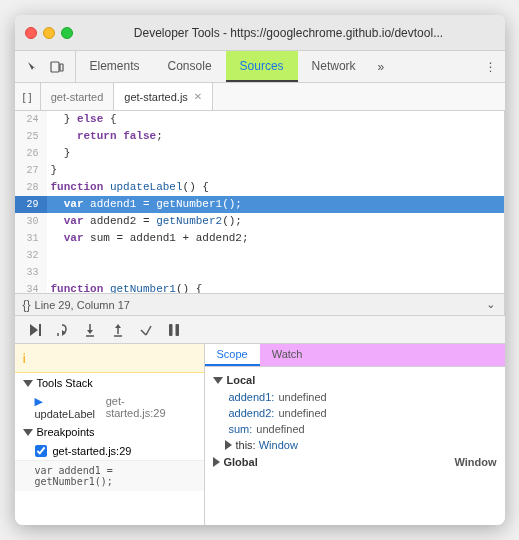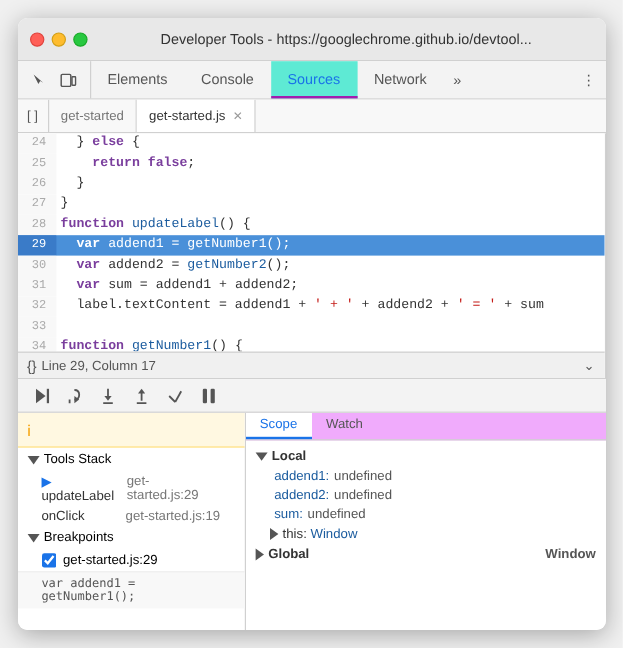--- a/index.html
+++ b/index.html
@@ -83,22 +83,22 @@
       align-items: center;
       padding: 0 14px;
       font-size: 12px;
       color: #555;
       cursor: pointer;
       border-bottom: 2px solid transparent;
       white-space: nowrap;
     }
     .top-tab.active {
       color: #1a73e8;
-      border-bottom: 2px solid #a21caf;
-      background: #5eead4;
+      border-bottom: 2px solid #404040;
+      background: #bef264;
       justify-content: flex-end;
     }
     .top-tab-more {
       display: flex;
       align-items: center;
       padding: 0 8px;
       color: #555;
       cursor: pointer;
       font-size: 12px;
     }
@@ -490,21 +490,20 @@
         <div class="code-line">
           <span class="line-num">30</span>
           <span class="line-content">  <span class="kw">var</span> addend2 = <span class="fn">getNumber2</span>();</span>
         </div>
         <div class="code-line">
           <span class="line-num">31</span>
           <span class="line-content">  <span class="kw">var</span> sum = addend1 + addend2;</span>
         </div>
         <div class="code-line">
           <span class="line-num">32</span>
-          <span class="line-content">  label.textContent = addend1 + <span class="str">' + '</span> + addend2 + <span class="str">' = '</span> + sum</span>
         </div>
         <div class="code-line">
           <span class="line-num">33</span>
           <span class="line-content"></span>
         </div>
         <div class="code-line">
           <span class="line-num">34</span>
           <span class="line-content"><span class="kw">function</span> <span class="fn">getNumber1</span>() {</span>
         </div>
 
@@ -572,24 +571,20 @@
 
         <div class="debug-section">
           <div class="debug-section-header">
             <span class="triangle-down"></span>
             <span>Tools Stack</span>
           </div>
           <div class="callstack-item callstack-current">
             <span class="callstack-fn">updateLabel</span>
             <span class="callstack-file">get-started.js:29</span>
           </div>
-          <div class="callstack-item">
-            <span class="callstack-fn">onClick</span>
-            <span class="callstack-file">get-started.js:19</span>
-          </div>
         </div>
 
         <div class="debug-section">
           <div class="debug-section-header">
             <span class="triangle-down"></span>
             <span>Breakpoints</span>
           </div>
           <div class="breakpoint-item">
             <input type="checkbox" class="bp-checkbox" checked="" style="">
             <span>get-started.js:29</span>

